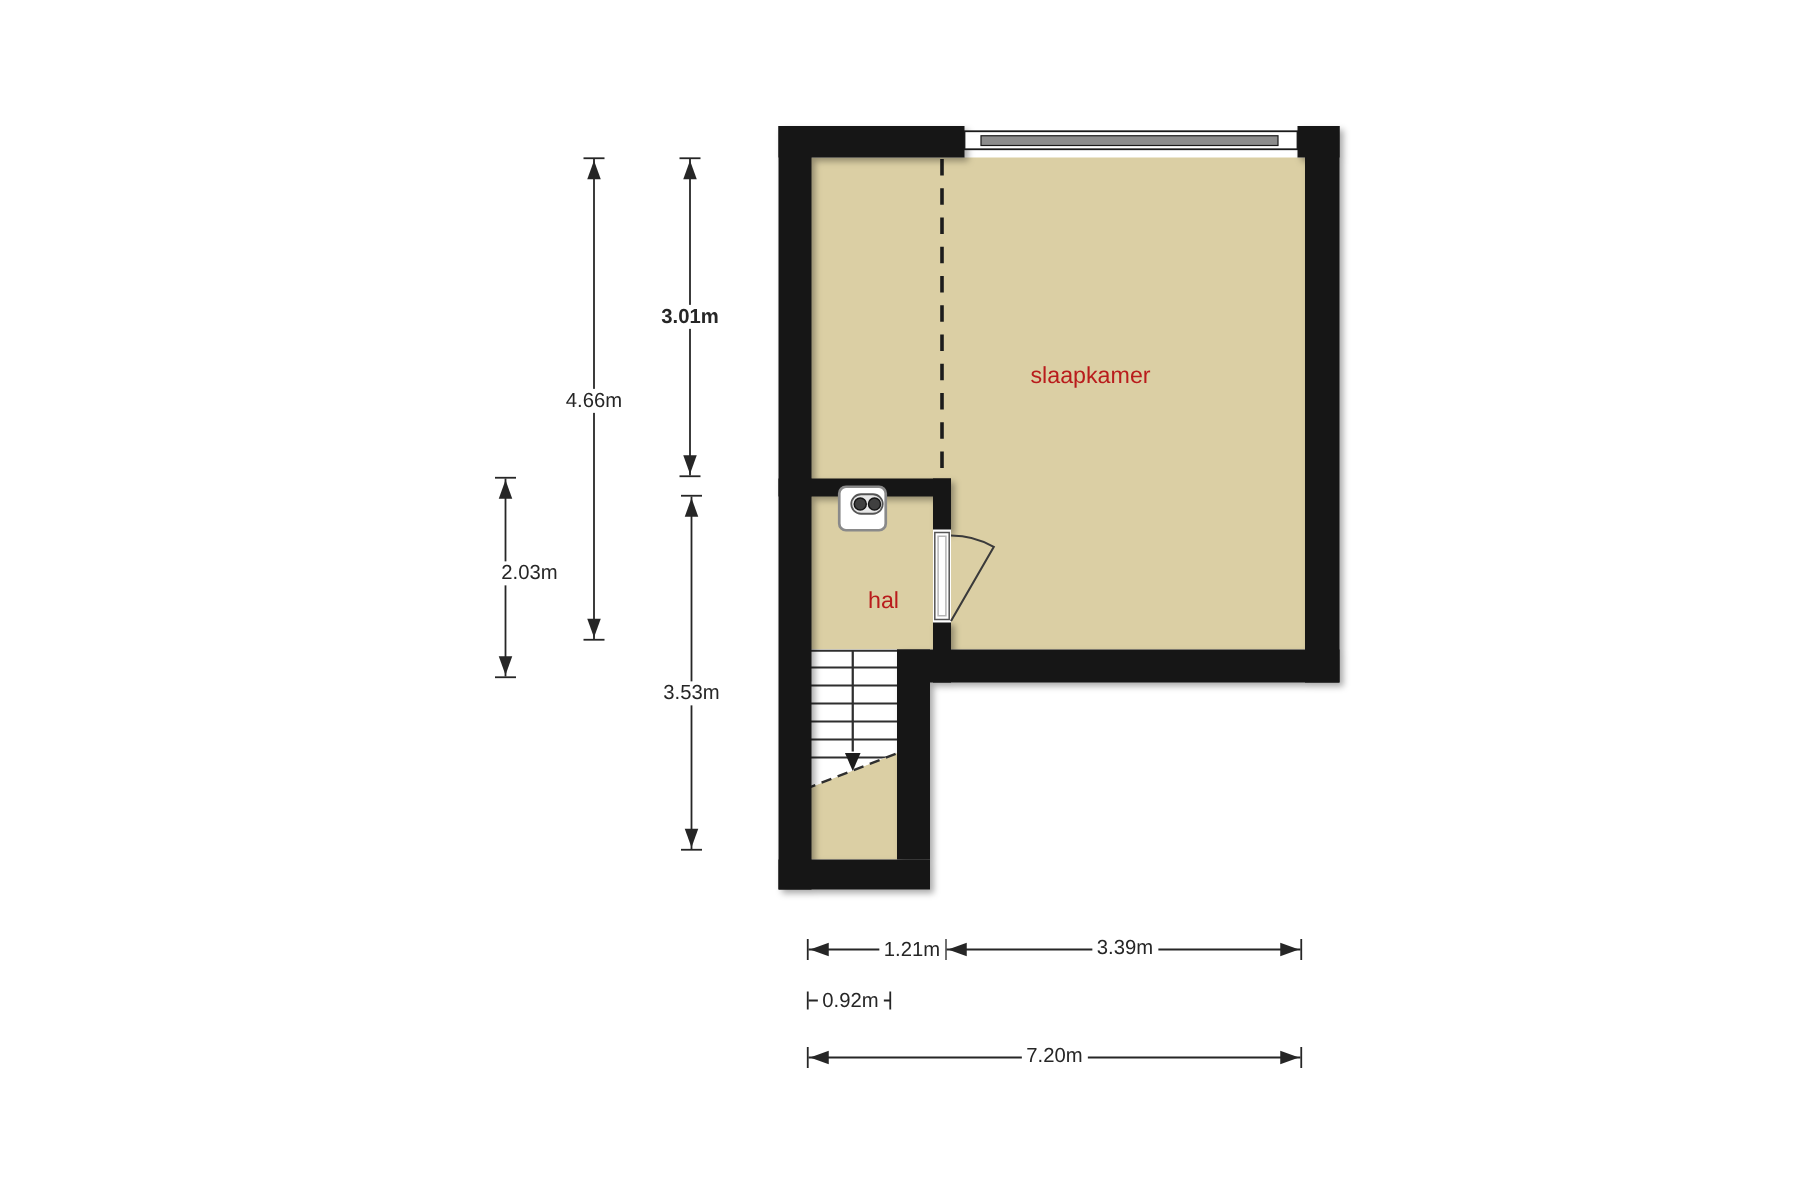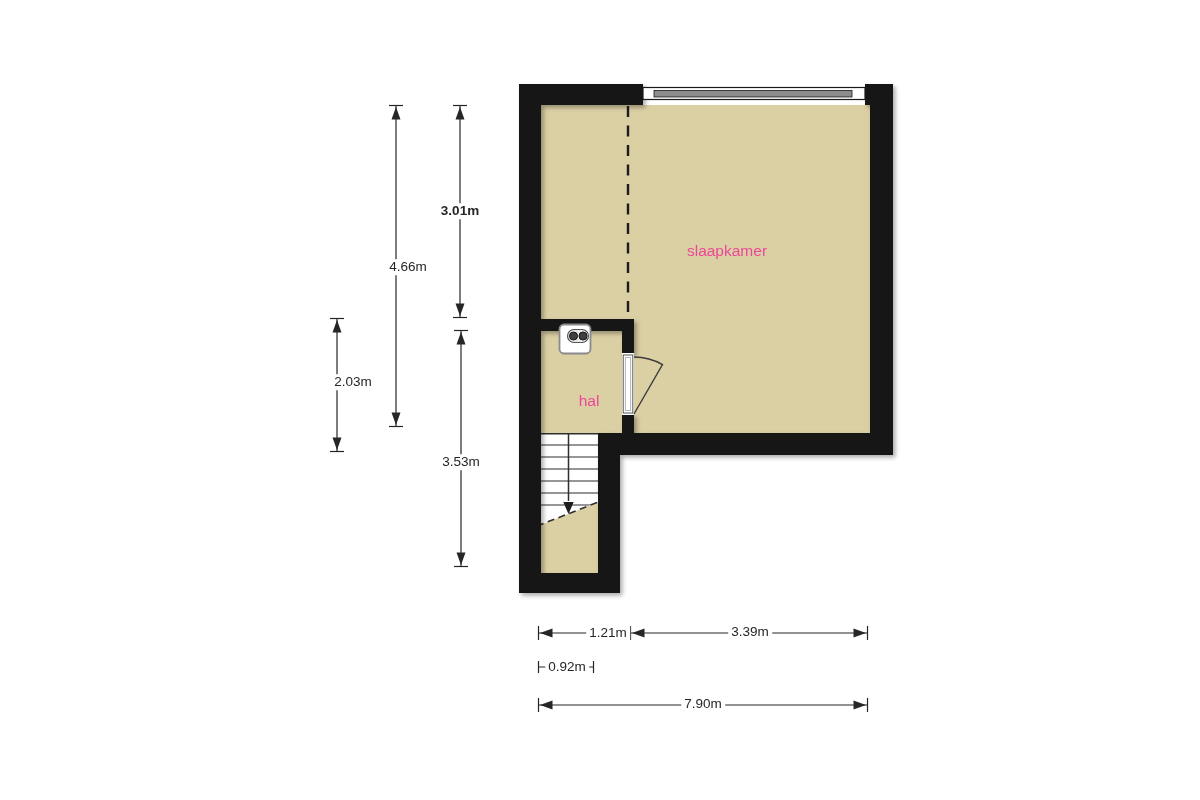--- a/index.html
+++ b/index.html
@@ -26,21 +26,21 @@
   .dim-fill   { fill: var(--line, #262626); stroke: none; }
   .label {
     position: absolute;
     transform: translate(-50%, -50%);
     white-space: nowrap;
     color: #262626;
     line-height: 1.15;
   }
   .room-label {
     font-size: 15.5px;
-    color: #ec4899;
+    color: #b91c1c;
   }
   .dim-label {
     font-size: 13.5px;
     background: #ffffff;
     padding: 0 3px;
   }
 </style>
 </head>
 <body>
 
@@ -175,22 +175,22 @@
         <path class="dim-fill" d="M540,705 l12.5,-4.5 v9 z"></path>
         <path class="dim-fill" d="M866,705 l-12.5,-4.5 v9 z"></path>
       </g>
 
     </g>
   </svg>
 
   <span class="label room-label" style="left:727px; top:251px;">slaapkamer</span>
   <span class="label room-label" style="left:589px; top:401px;">hal</span>
 
-  <span class="label dim-label" style="left:396px; top:267px;margin-left:12px;">4.66m</span>
+  <span class="label dim-label" style="left:396px; top:267px;">4.66m</span>
   <span class="label dim-label" style="left:460px; top:211px;font-weight:bold;">3.01m</span>
   <span class="label dim-label" style="left:337px; top:382px;margin-left:16px;">2.03m</span>
   <span class="label dim-label" style="left:461px; top:446px;margin-top:16px;">3.53m</span>
   <span class="label dim-label" style="left:580px; top:633px;margin-left:28px;">1.21m</span>
   <span class="label dim-label" style="left:750px; top:632px;text-align:center;">3.39m</span>
   <span class="label dim-label" style="left:567px; top:667px;">0.92m</span>
-  <span class="label dim-label" style="left:703px; top:704px;">7.90m</span>
+  <span class="label dim-label" style="left:703px; top:704px;">7.20m</span>
 
 </div>
 
 </body></html>

